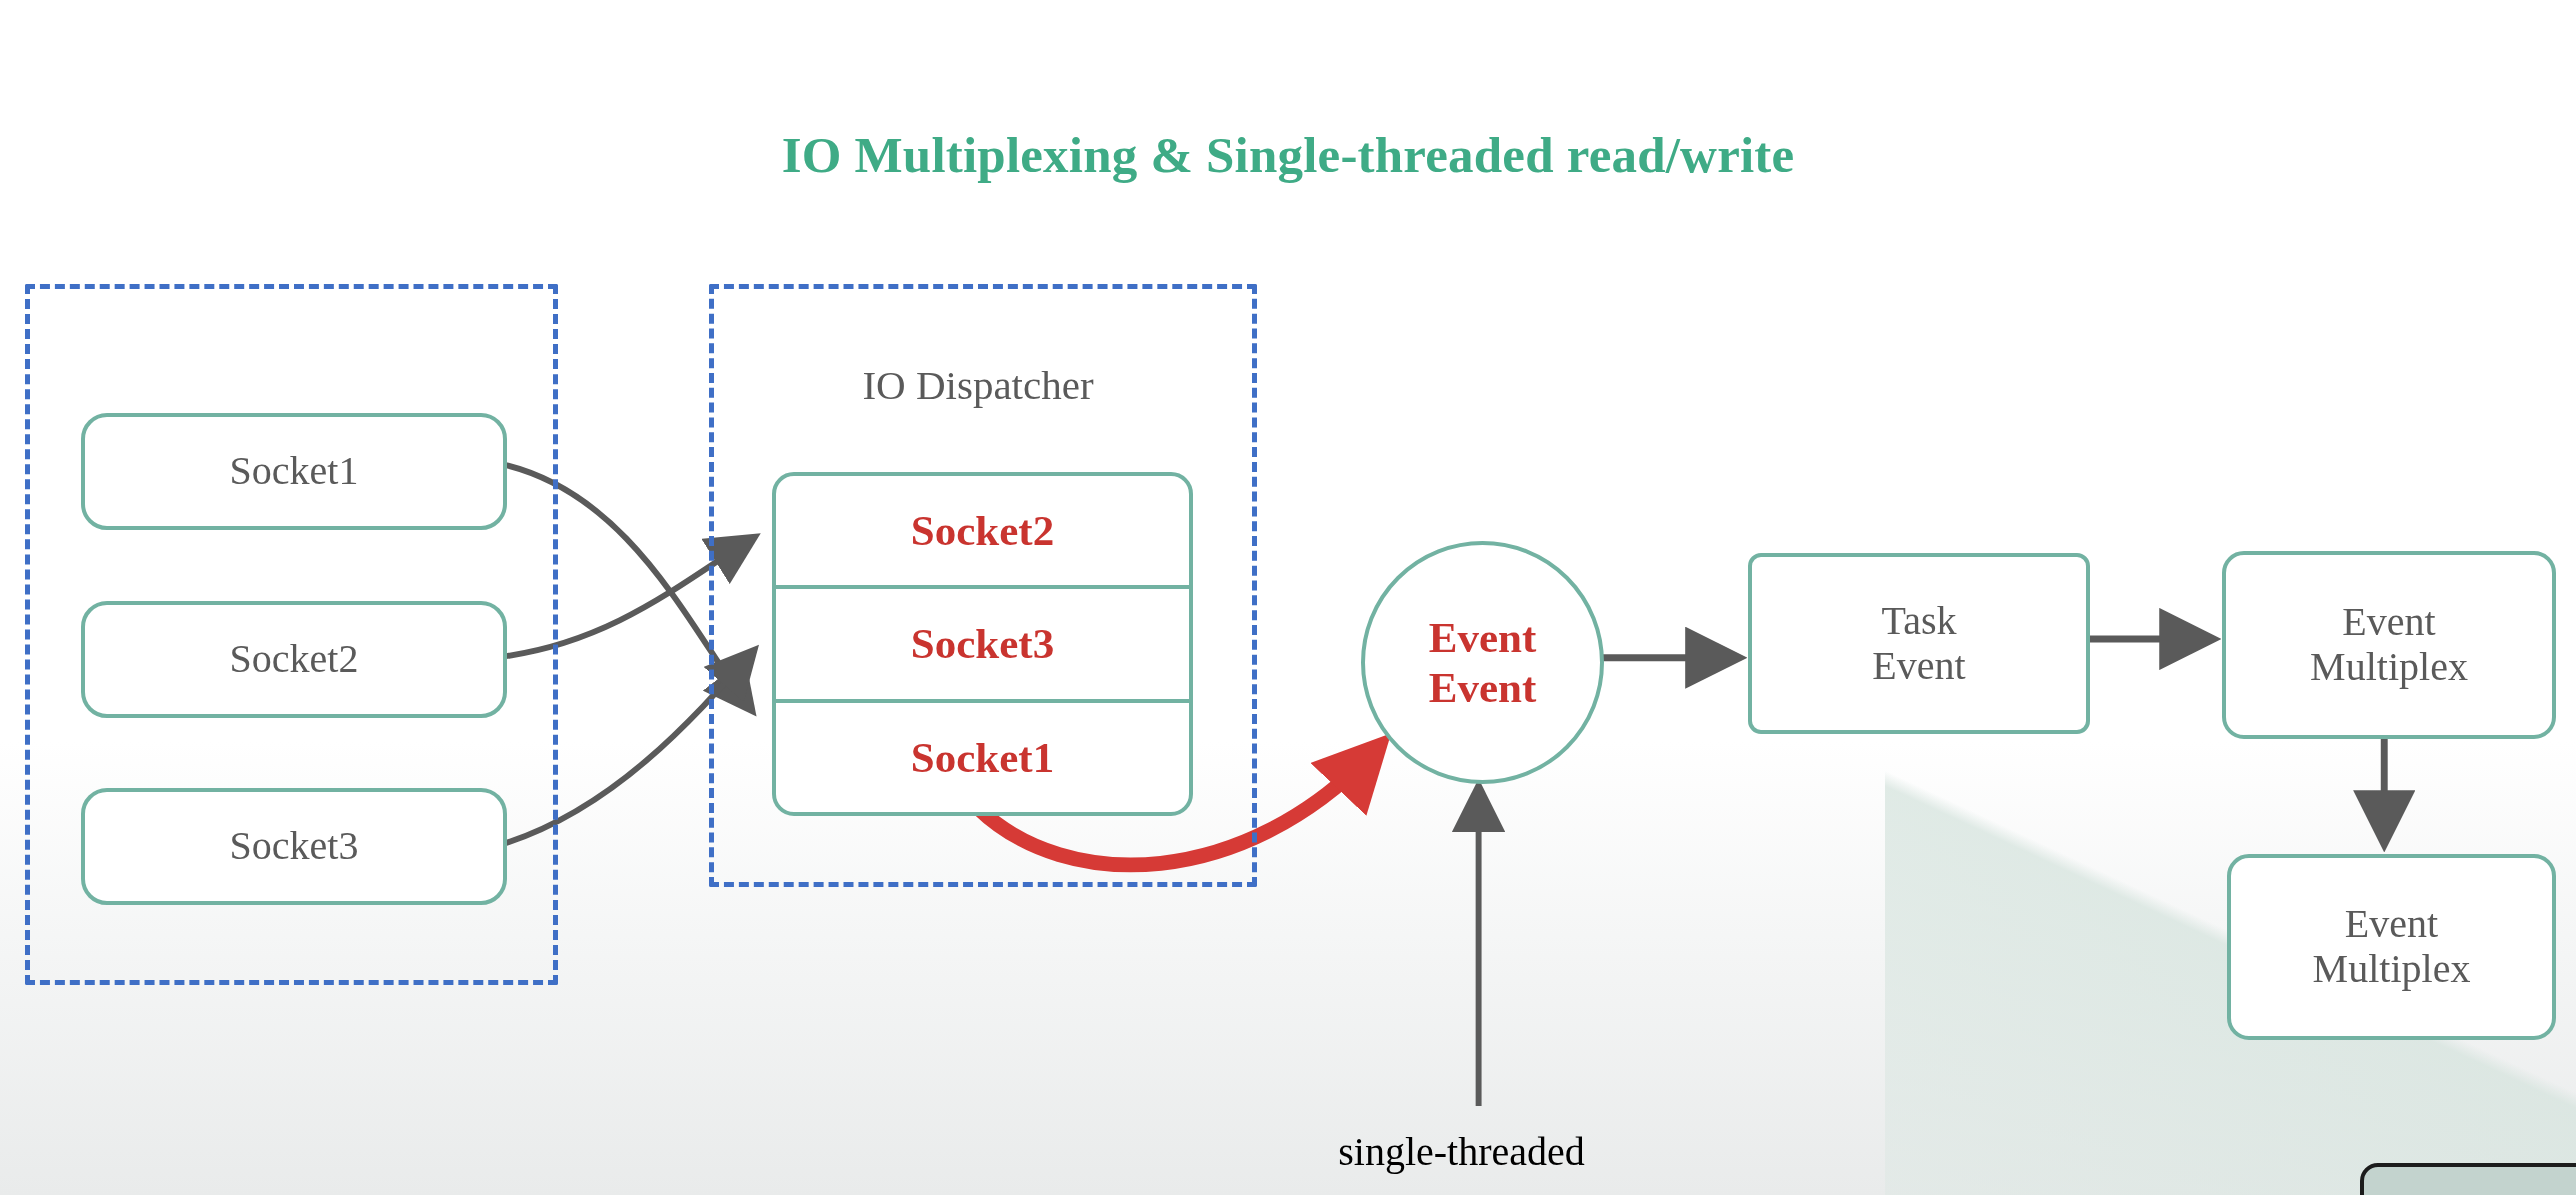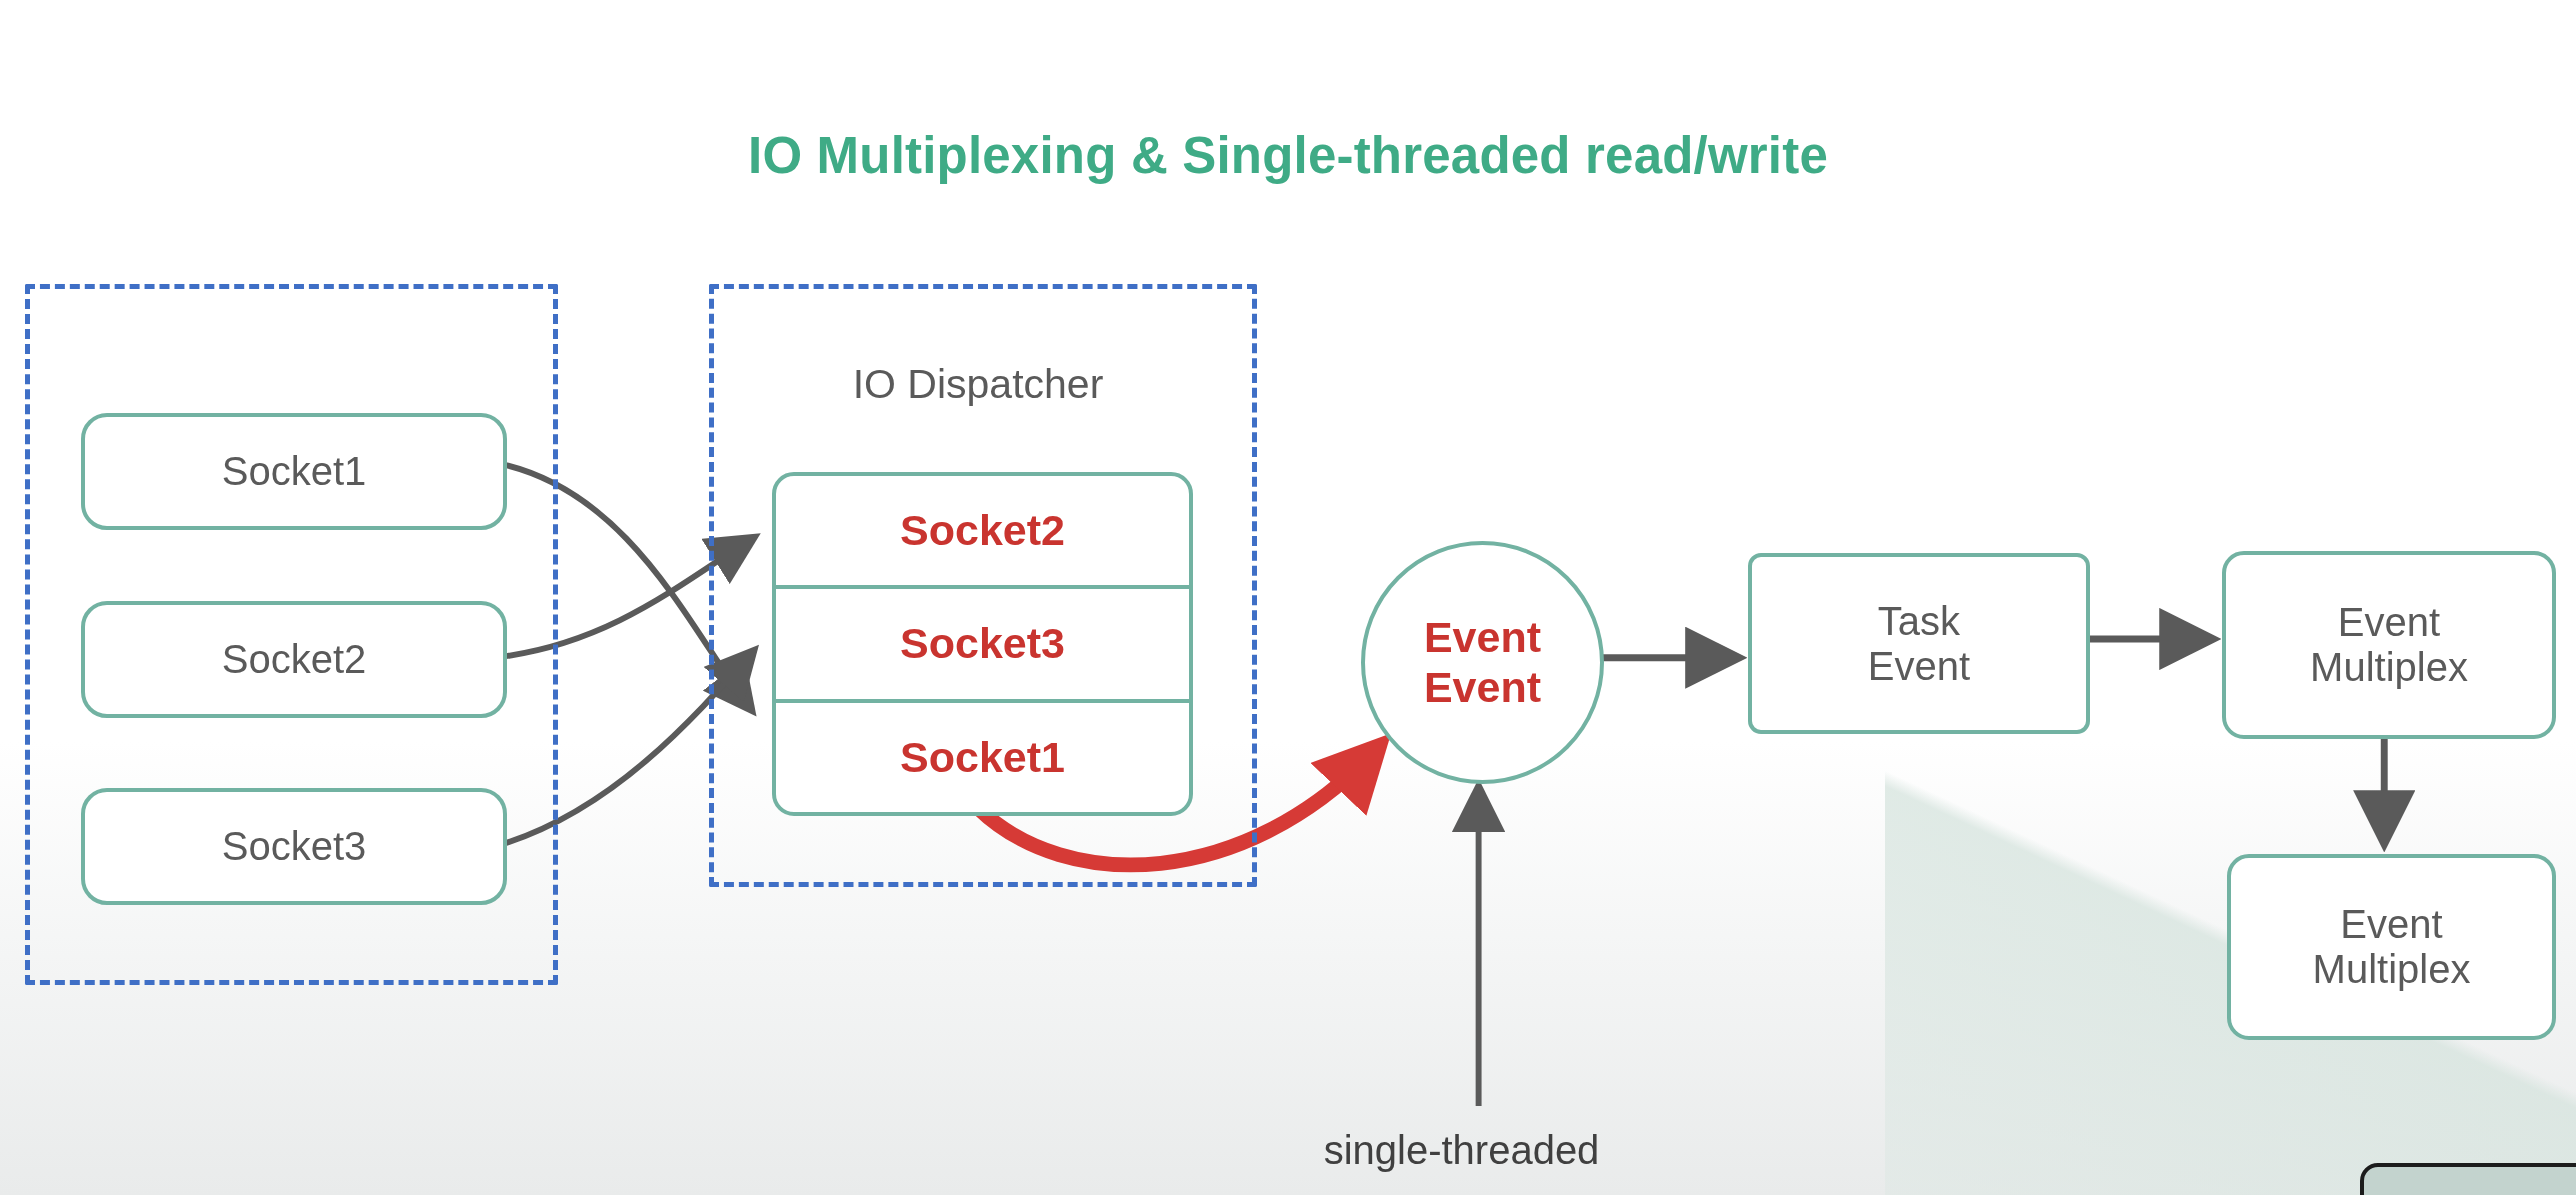--- a/index.html
+++ b/index.html
@@ -2,21 +2,21 @@
 <html><head>
 <meta charset="utf-8">
 <style>
   html,body{margin:0;padding:0;}
   body{
     width:2576px;height:1195px;overflow:hidden;
     font-family:"Liberation Sans", sans-serif;
     background:#ffffff;
     position:relative;
   }
-  #stage{position:absolute;inset:0;width:2576px;height:1195px;}
+  #stage{position:absolute;inset:0;width:2576px;height:1195px;font-family:Liberation Serif, serif;}
 
   
   .bg-base{position:absolute;inset:0;
     background:linear-gradient(to bottom,#ffffff 0%,#ffffff 62%,#f4f5f5 80%,#e9ebeb 100%);}
   .bg-sheen{position:absolute;right:0;bottom:0;width:691px;height:464px;
     background:linear-gradient(205deg, rgba(255,255,255,0) 0%, rgba(255,255,255,0) 46%, rgba(214,228,222,.75) 48%, rgba(222,232,228,.55) 100%);}
   .bg-corner-card{position:absolute;left:2360px;top:1163px;width:257px;height:69px;
     border:4px solid #1c1c1c;border-radius:18px;background:#c3d3ce;}
 
   
@@ -55,21 +55,21 @@
     color:#c9342f;font-size:43px;font-weight:bold;line-height:1.14;}
 
   #task-queue{left:1748px;top:553px;width:334px;height:173px;border-radius:13px;}
   #event-dispatcher{left:2222px;top:551px;width:326px;height:180px;border-radius:22px;}
   #event-processors{left:2227px;top:854px;width:321px;height:178px;border-radius:22px;}
 
   .node .ln{display:block;}
 
   
   .thread-label{position:absolute;left:1274px;top:1128px;width:375px;text-align:center;
-    font-size:40px;color:#404040;}
+    font-size:40px;color:#000000;}
 
   svg.overlay{position:absolute;left:0;top:0;width:2576px;height:1195px;pointer-events:none;}
 </style>
 </head>
 <body>
 
 <div id="stage">
 
   <div class="bg-base"></div>
   <div class="bg-sheen"></div>

